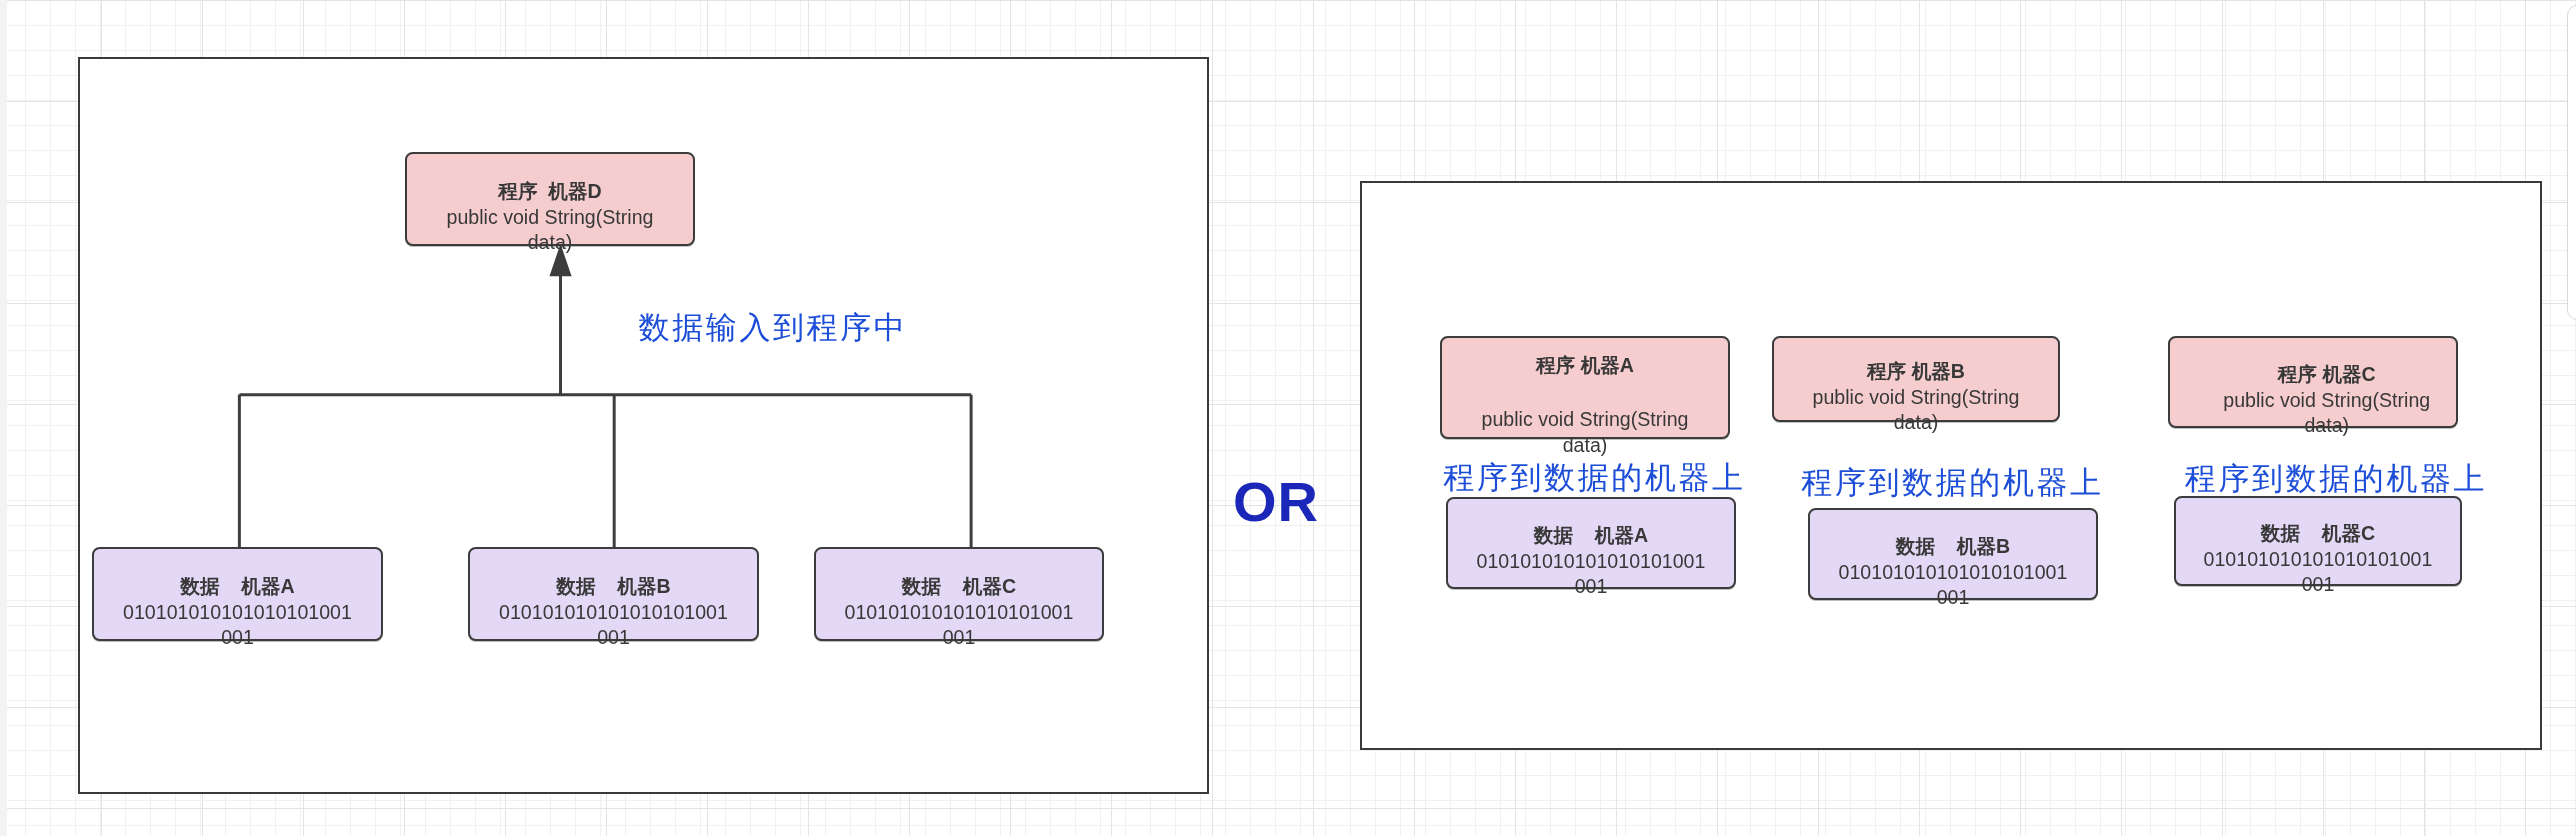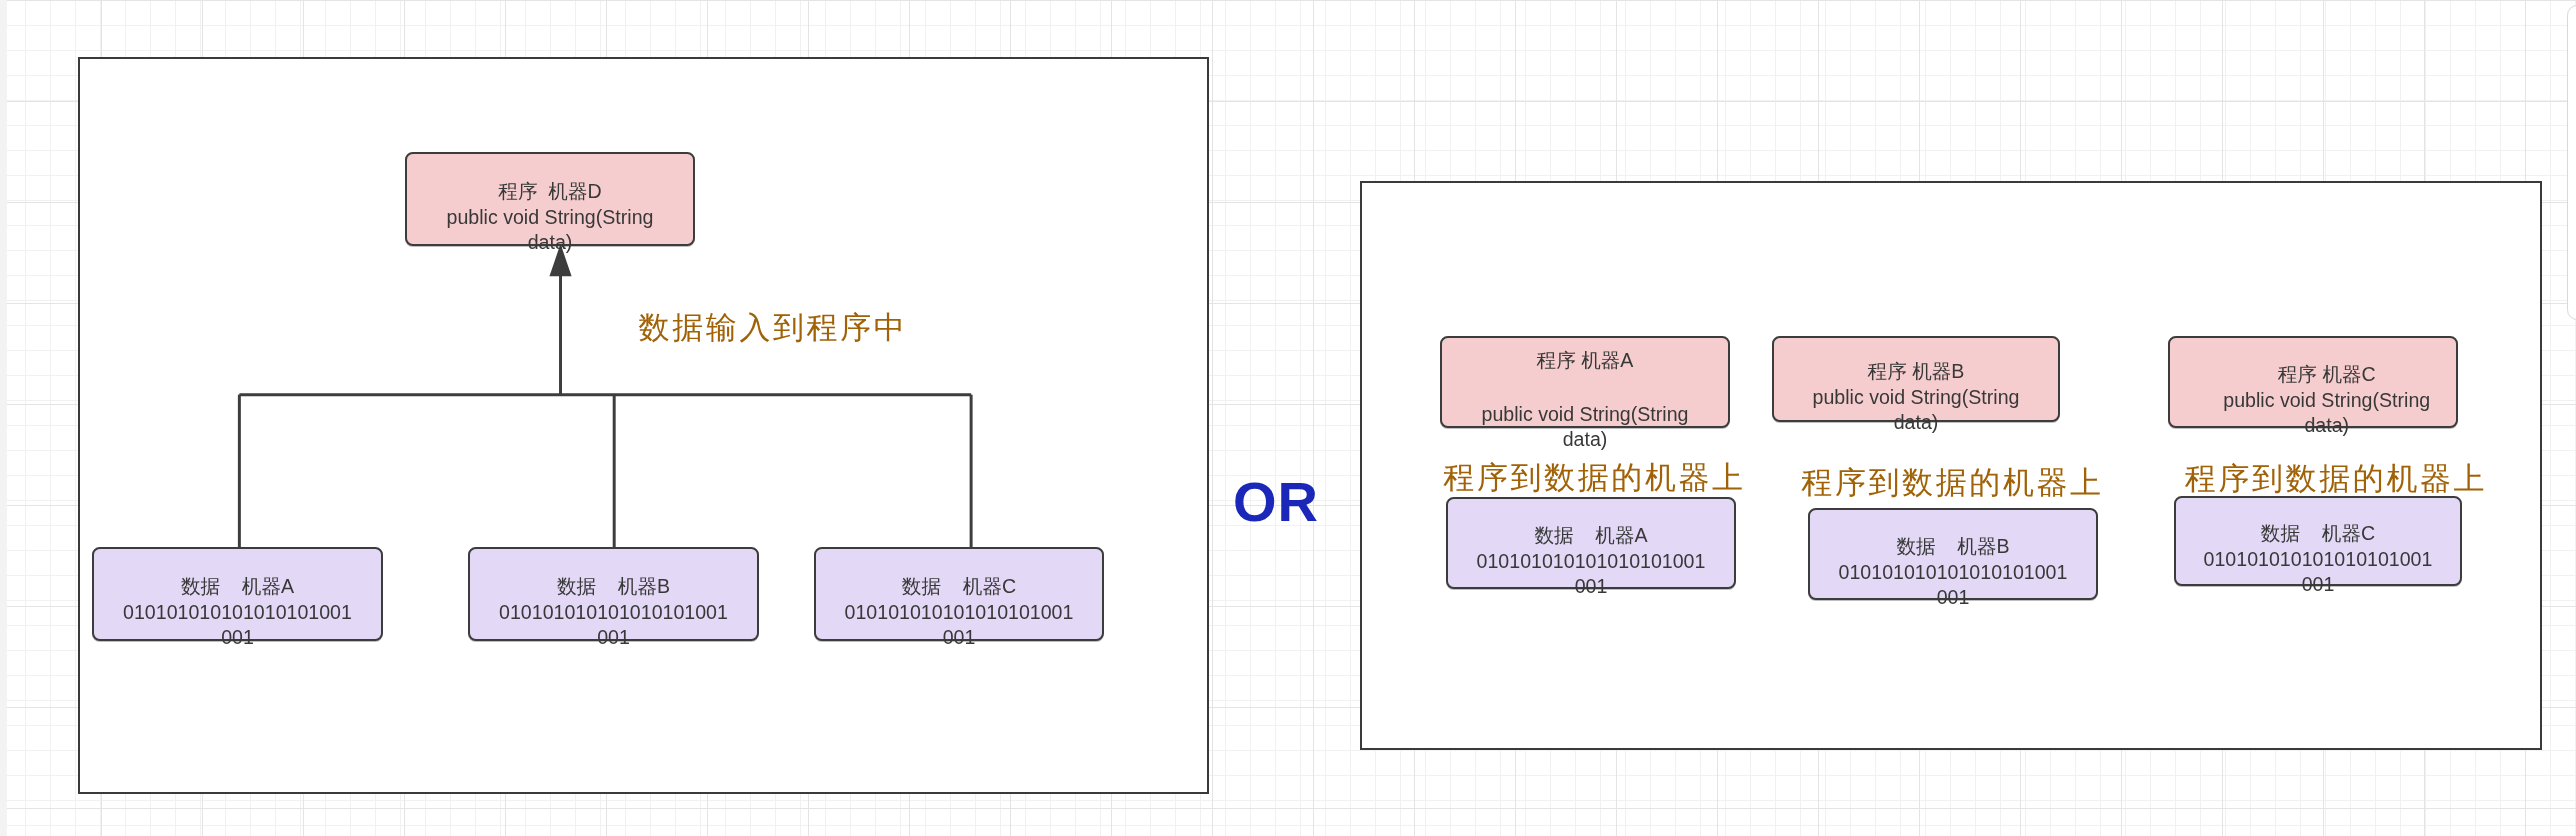--- a/index.html
+++ b/index.html
@@ -22,24 +22,24 @@
   .panel-left{left:78px;top:57px;width:1131px;height:737px;}
   .panel-right{left:1360px;top:181px;width:1182px;height:569px;}
   .node{
     box-sizing:border-box;border:2.6px solid #3c3c3c;border-radius:7.7px;
     display:flex;flex-direction:column;align-items:center;justify-content:center;
     text-align:center;color:#383838;font-size:19.6px;line-height:1.32;
     padding:3.4px 8.5px;box-shadow:0 0.9px 0 rgba(0,0,0,0.25);
   }
   .node-pink{background:#f6cdce;}
   .node-purple{background:#e3d9f6;}
-  .node-title{font-weight:normal;white-space:pre;margin-top:37px;}
+  .node-title{font-weight:bold;white-space:pre;margin-top:37px;}
   .node-body{white-space:pre-line;}
   .flow-label{
-    color:#a16207;font-size:31px;letter-spacing:2.6px;text-align:center;white-space:nowrap;
+    color:#1d4ed8;font-size:31px;letter-spacing:2.6px;text-align:center;white-space:nowrap;
   }
   .or-label{
     color:#1b27b8;font-size:56px;font-weight:bold;letter-spacing:0.9px;white-space:nowrap;
   }
   .side-panel-sliver{
     left:2567px;top:5.1px;width:77px;height:315px;background:#ffffff;
     border:1.7px solid #d9d9d9;border-radius:10.2px;box-sizing:border-box;
   }
   svg.wires{left:0;top:0;width:2576px;height:837px;pointer-events:none;}
 </style>
@@ -82,21 +82,21 @@
 <div class="abs node node-purple" style="left:814px;top:547px;width:290px;height:94px;">
   <div class="node-title">数据    机器C</div>
   <div class="node-body">010101010101010101001
 001</div>
 </div>
 
 <div class="abs or-label" style="left:1233px;top:433px;margin-top:36px;">OR</div>
 
 <div class="abs panel panel-right"></div>
 
-<div class="abs node node-pink" style="left:1440px;top:336px;width:290px;height:92px;gap:28px;">
+<div class="abs node node-pink" style="left:1440px;top:336px;width:290px;height:103px;gap:28px;">
   <div class="node-title">程序 机器A</div>
   <div class="node-body">public void String(String
 data)</div>
 </div>
 <div class="abs flow-label" style="left:1441px;top:457px;width:307px;">程序到数据的机器上</div>
 <div class="abs node node-purple" style="left:1446px;top:497px;width:290px;height:92px;">
   <div class="node-title">数据    机器A</div>
   <div class="node-body">010101010101010101001
 001</div>
 </div>

